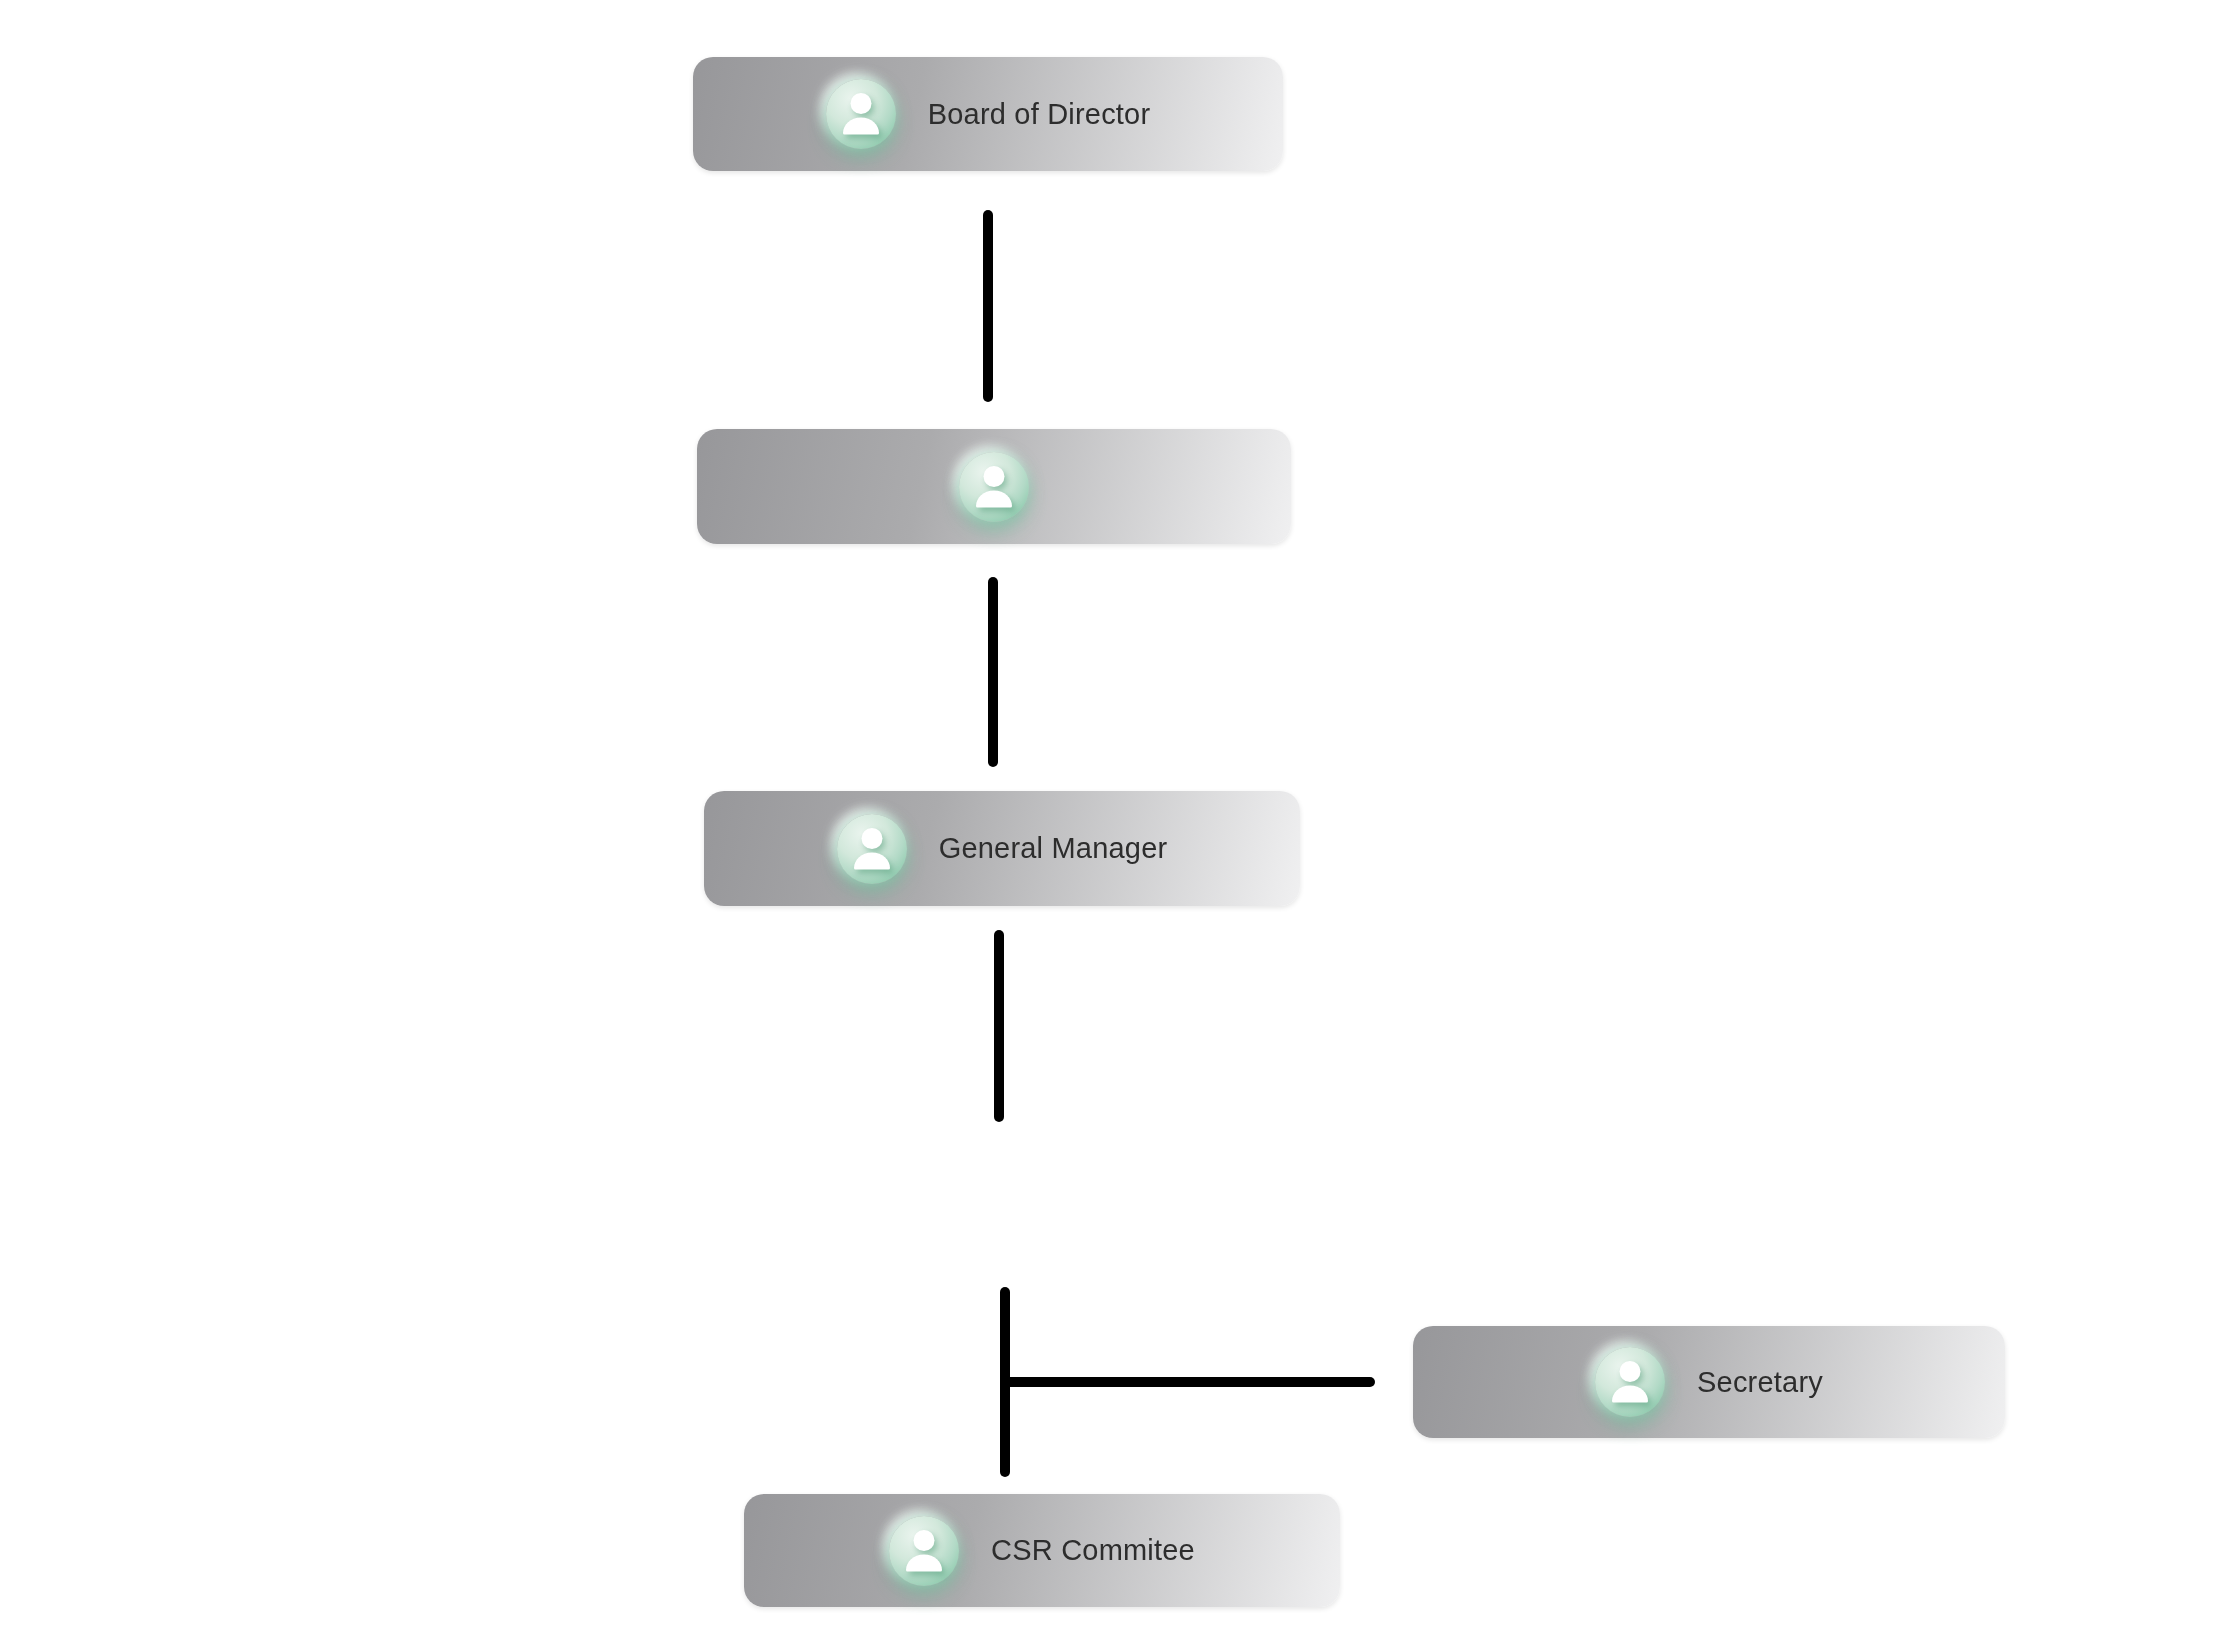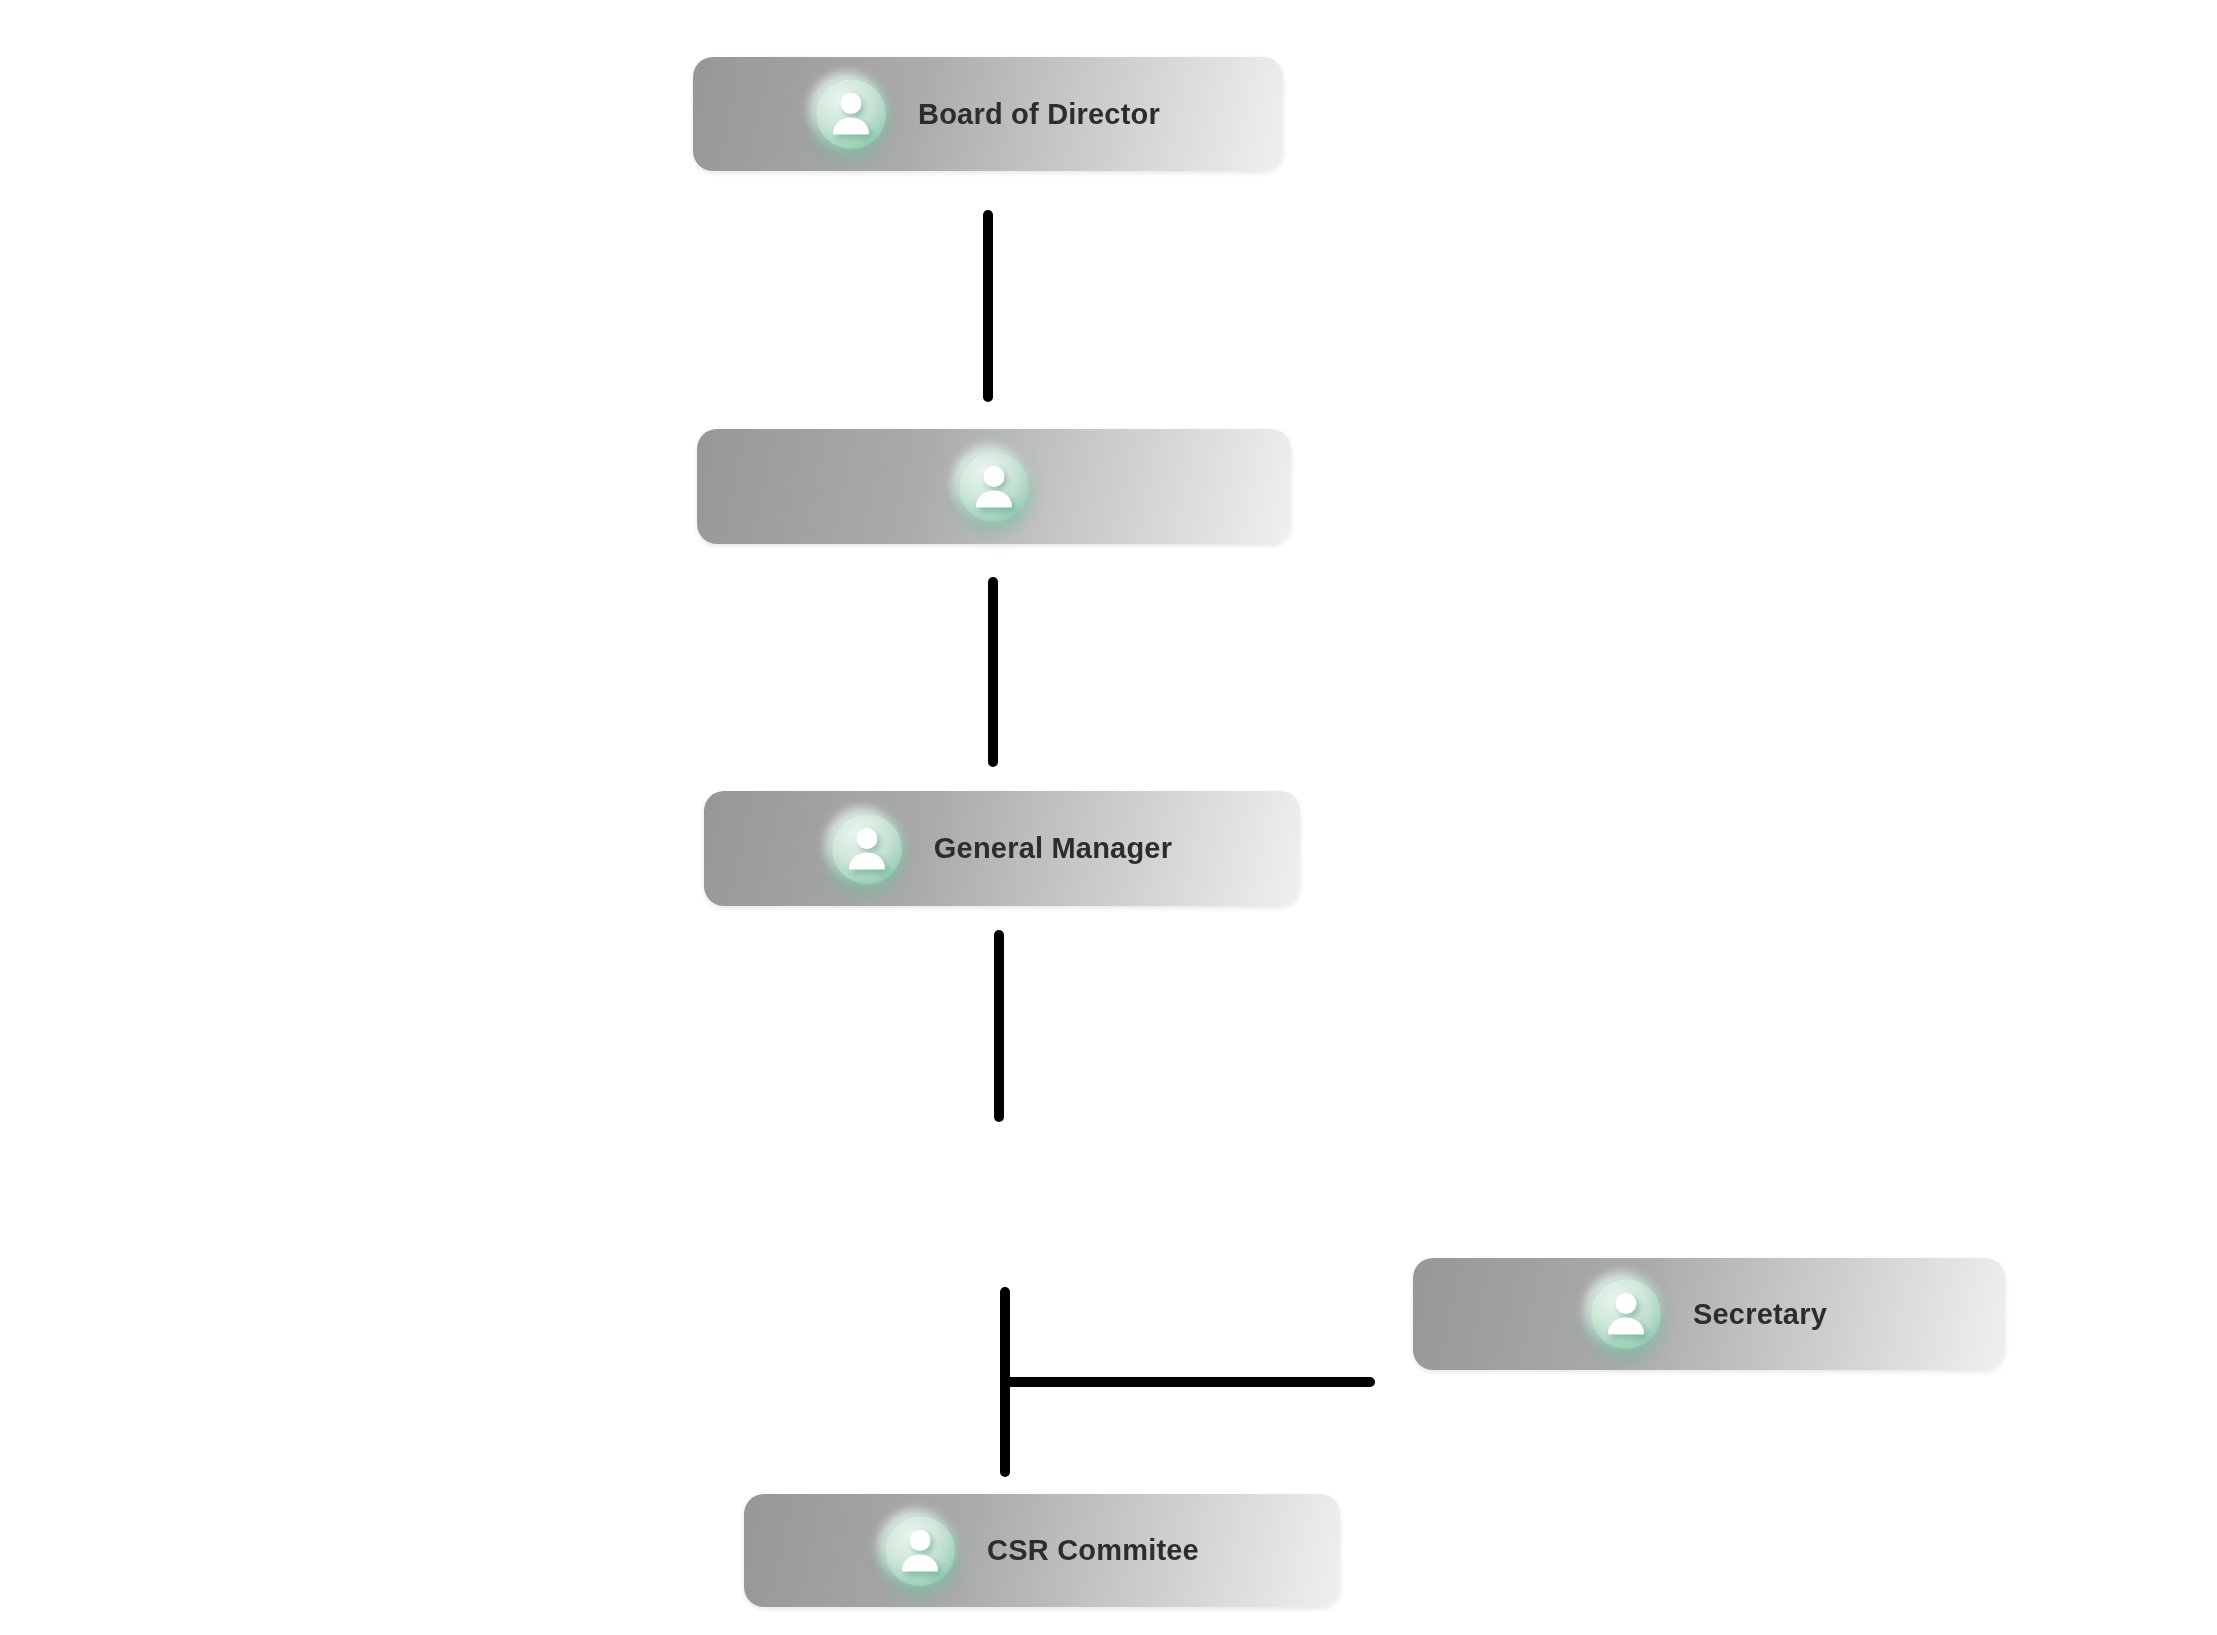--- a/index.html
+++ b/index.html
@@ -21,21 +21,21 @@
     border-radius: 20px;
     background: linear-gradient(102deg, #97979a 0%, #ababad 38%, #f0f0f1 100%);
     display: flex;
     align-items: center;
     justify-content: center;
     gap: 32px;
     box-shadow: 0 2px 5px rgba(0,0,0,0.10);
   }
   .node-label {
     font-size: 29px;
-    font-weight: bold;
+    font-weight: normal;
     color: #2d2d2d;
     line-height: 1.12;
     letter-spacing: 0.2px;
   }
   .node-label.wrap { max-width: 470px; }
   
   .avatar {
     flex: 0 0 auto;
     width: 70px;
     height: 70px;
@@ -59,21 +59,21 @@
   .connector {
     position: absolute;
     background: #000000;
     border-radius: 6px;
   }
   
   #node-board     { left: 693px;  top: 57px;   width: 590px; height: 114px; }
   #node-chairman  { left: 697px;  top: 429px;  width: 594px; height: 115px; }
   #node-gm        { left: 704px;  top: 791px;  width: 596px; height: 115px; }
   #node-pm        { left: 707px;  top: 1143px; width: 596px; height: 114px; }
-  #node-secretary { left: 1413px; top: 1258px; width: 592px; height: 112px; text-align: center; }
+  #node-secretary { left: 1413px; top: 1326px; width: 592px; height: 112px; text-align: center; }
   #node-csr       { left: 696px;  top: 1494px; width: 596px; height: 113px; margin-left: 48px; }
   
   #conn-board-chairman { left: 983px;  top: 210px;  width: 10px;  height: 192px; }
   #conn-chairman-gm    { left: 988px;  top: 577px;  width: 10px;  height: 190px; }
   #conn-gm-pm          { left: 994px;  top: 930px;  width: 10px;  height: 192px; }
   #conn-pm-csr         { left: 1000px; top: 1287px; width: 10px;  height: 190px; }
   #conn-pm-secretary   { left: 1005px; top: 1377px; width: 370px; height: 10px; }
 </style>
 </head>
 <body>

